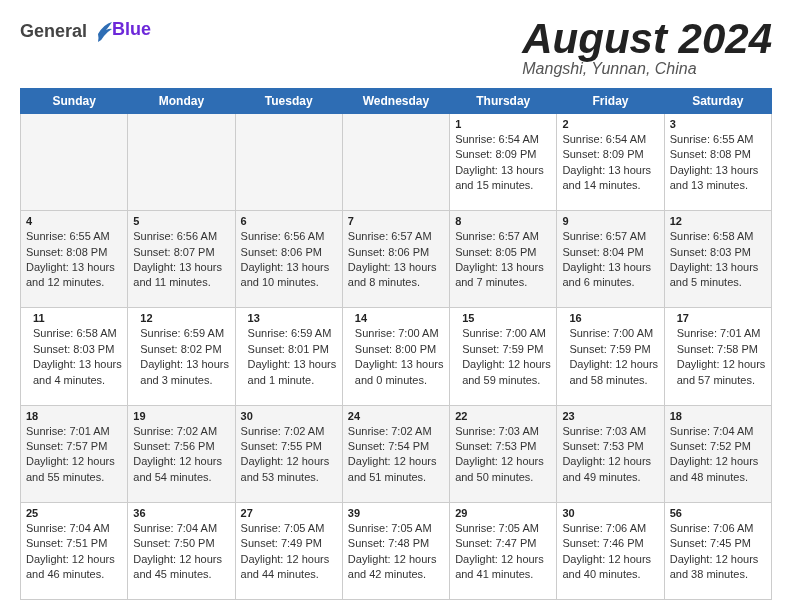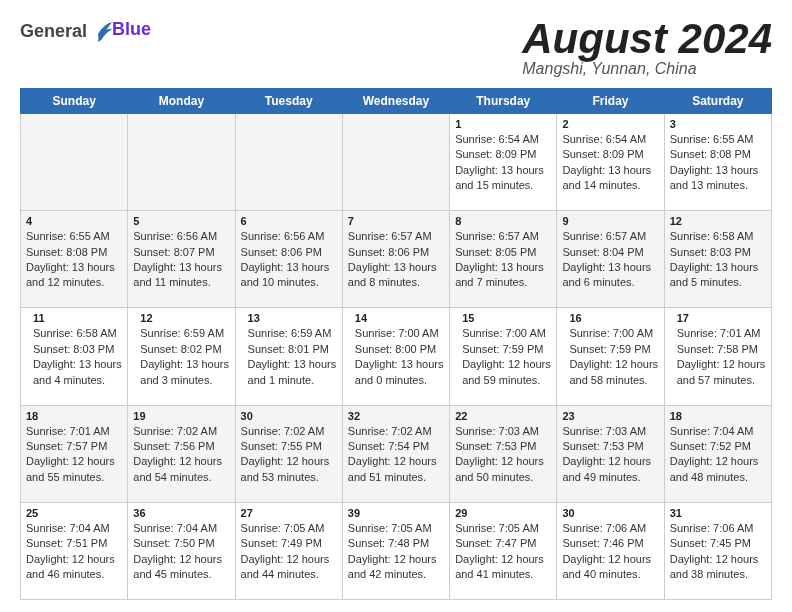--- a/index.html
+++ b/index.html
@@ -293,21 +293,21 @@
 and 54 minutes.</div>
             </td>
             <td>
               <div class="day-number">30</div>
               <div class="day-info" style="white-space: pre-line;">Sunrise: 7:02 AM
 Sunset: 7:55 PM
 Daylight: 12 hours
 and 53 minutes.</div>
             </td>
             <td>
-              <div class="day-number">32</div>
+              <div class="day-number">24</div>
               <div class="day-info" style="white-space: pre-line;">Sunrise: 7:02 AM
 Sunset: 7:54 PM
 Daylight: 12 hours
 and 51 minutes.</div>
             </td>
             <td>
               <div class="day-number">22</div>
               <div class="day-info" style="white-space: pre-line;">Sunrise: 7:03 AM
 Sunset: 7:53 PM
 Daylight: 12 hours
@@ -365,21 +365,21 @@
 and 41 minutes.</div>
             </td>
             <td>
               <div class="day-number">30</div>
               <div class="day-info" style="white-space: pre-line;">Sunrise: 7:06 AM
 Sunset: 7:46 PM
 Daylight: 12 hours
 and 40 minutes.</div>
             </td>
             <td>
-              <div class="day-number">31</div>
+              <div class="day-number">56</div>
               <div class="day-info" style="white-space: pre-line;">Sunrise: 7:06 AM
 Sunset: 7:45 PM
 Daylight: 12 hours
 and 38 minutes.</div>
             </td>
           </tr>
         </tbody>
     </table>
   </div>
 </div>

